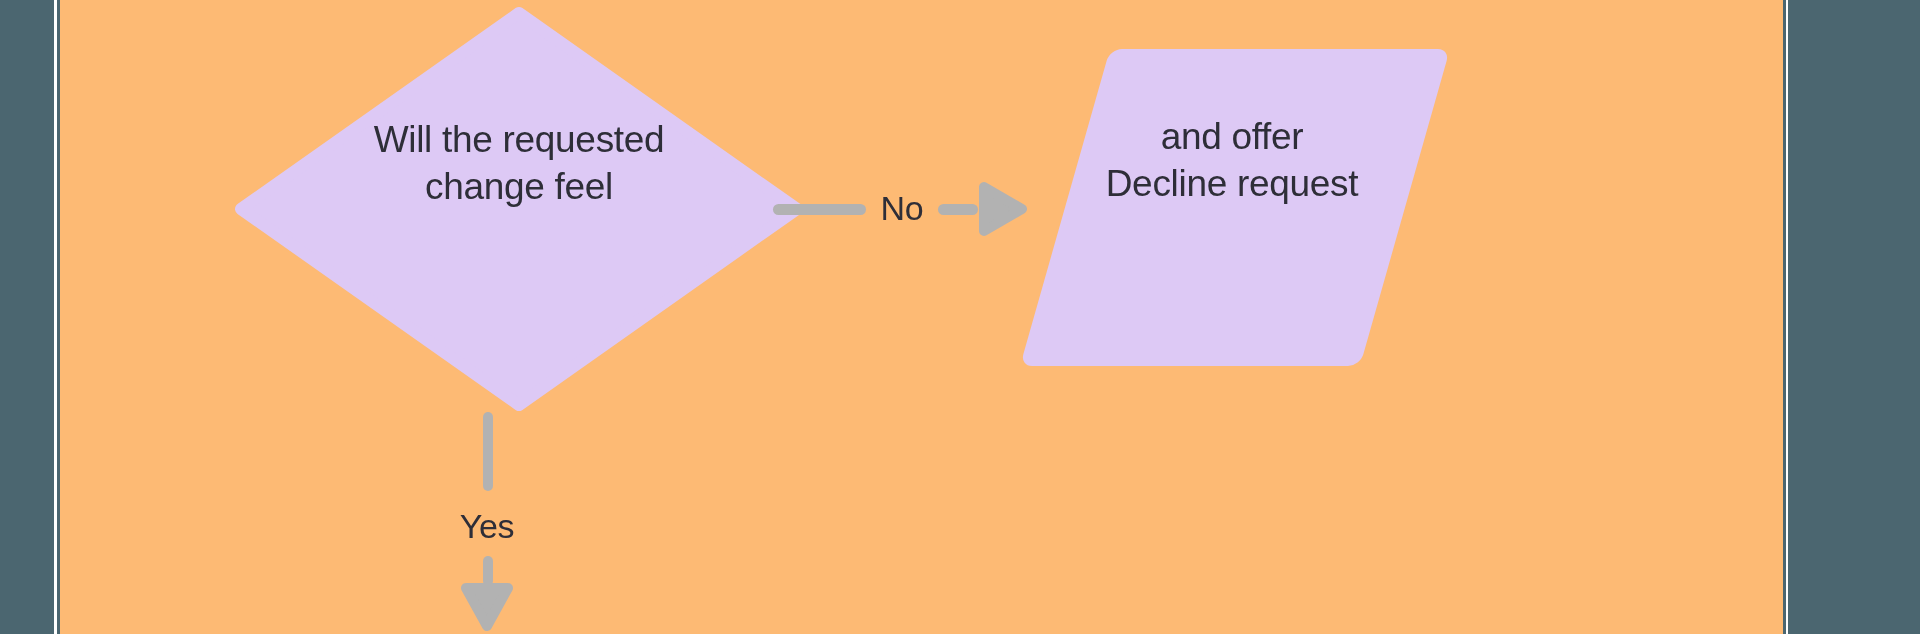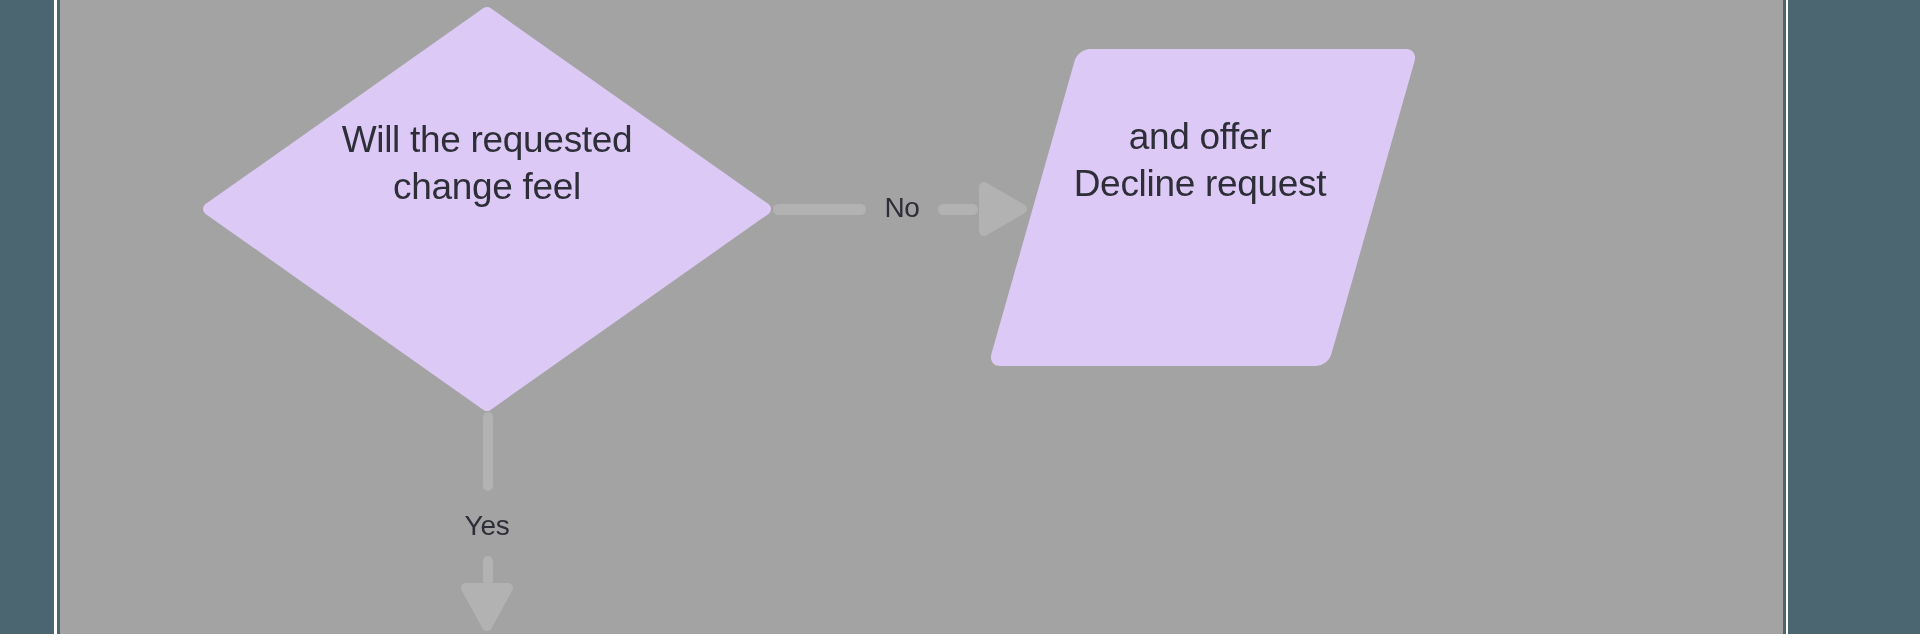--- a/index.html
+++ b/index.html
@@ -3,22 +3,23 @@
 <meta charset="utf-8">
 <style>
   * { margin: 0; padding: 0; box-sizing: border-box; }
   html, body { width: 1920px; height: 640px; }
   body { font-family: "Liberation Sans", sans-serif; }
 
   .page {
     position: relative;
     width: 1920px;
     height: 640px;
-    background: #a3a3a3;
+    background: #fdba74;
     overflow: hidden;
+    padding-left: 32px;
   }
 
   
   .vbar { position: absolute; top: 0; height: 640px; }
   .left-bar    { left: 0;      width: 54px;  background: #4b6670; }
   .left-white  { left: 54px;   width: 2.5px; background: #ffffff; }
   .left-key    { left: 56.5px; width: 3px;   background: #4b6670; }
   .right-key   { left: 1782.5px; width: 3px;   background: #4b6670; }
   .right-white { left: 1785.5px; width: 2.5px; background: #ffffff; }
   .right-bar   { left: 1788px;   width: 132px; background: #4b6670; }
@@ -57,21 +58,21 @@
   .connector-no  { left: 770px; top: 178px; width: 260px; height: 64px; }
   .connector-yes { left: 455px; top: 410px; width: 66px;  height: 226px; }
   .seg { position: absolute; background: #b2b2b2; border-radius: 6px; }
   .no-seg1 { left: 3px;   top: 25.5px; width: 93px; height: 11px; }
   .no-seg2 { left: 168px; top: 25.5px; width: 40px; height: 11px; }
   .yes-seg1 { left: 27.5px; top: 2px;   width: 10px; height: 79px; }
   .yes-seg2 { left: 27.5px; top: 146px; width: 10px; height: 30px; }
   .edge-label {
     position: absolute;
     display: flex; align-items: center; justify-content: center;
-    font-size: 28px;
+    font-size: 34px;
     letter-spacing: -0.3px;
     color: #2e2e38;
     text-align: center;
   }
   .no-label  { left: 102px; top: 8px;  width: 60px; height: 44px; }
   .yes-label { left: 2px;   top: 96px; width: 60px; height: 40px; }
   .ah { position: absolute; }
   .no-ah  { left: 208px; top: 2px; }
   .yes-ah { left: 4px;   top: 172px; }
 </style>

